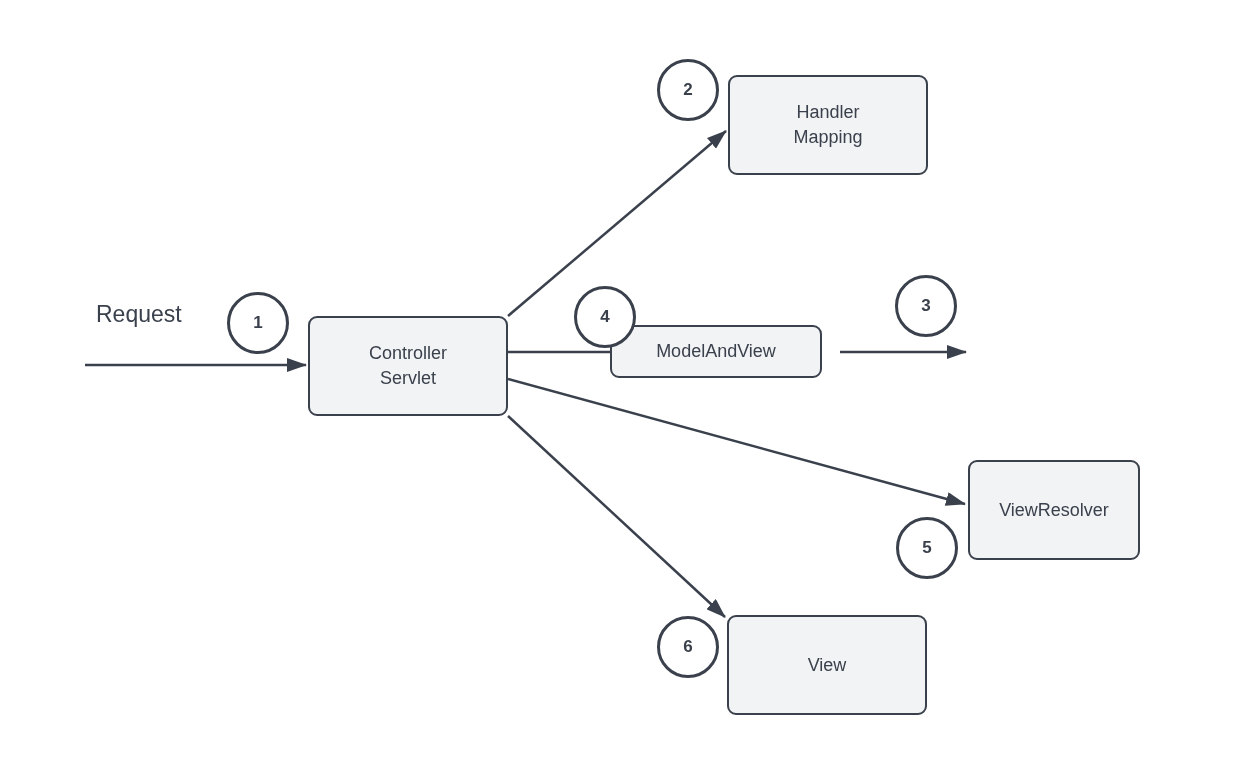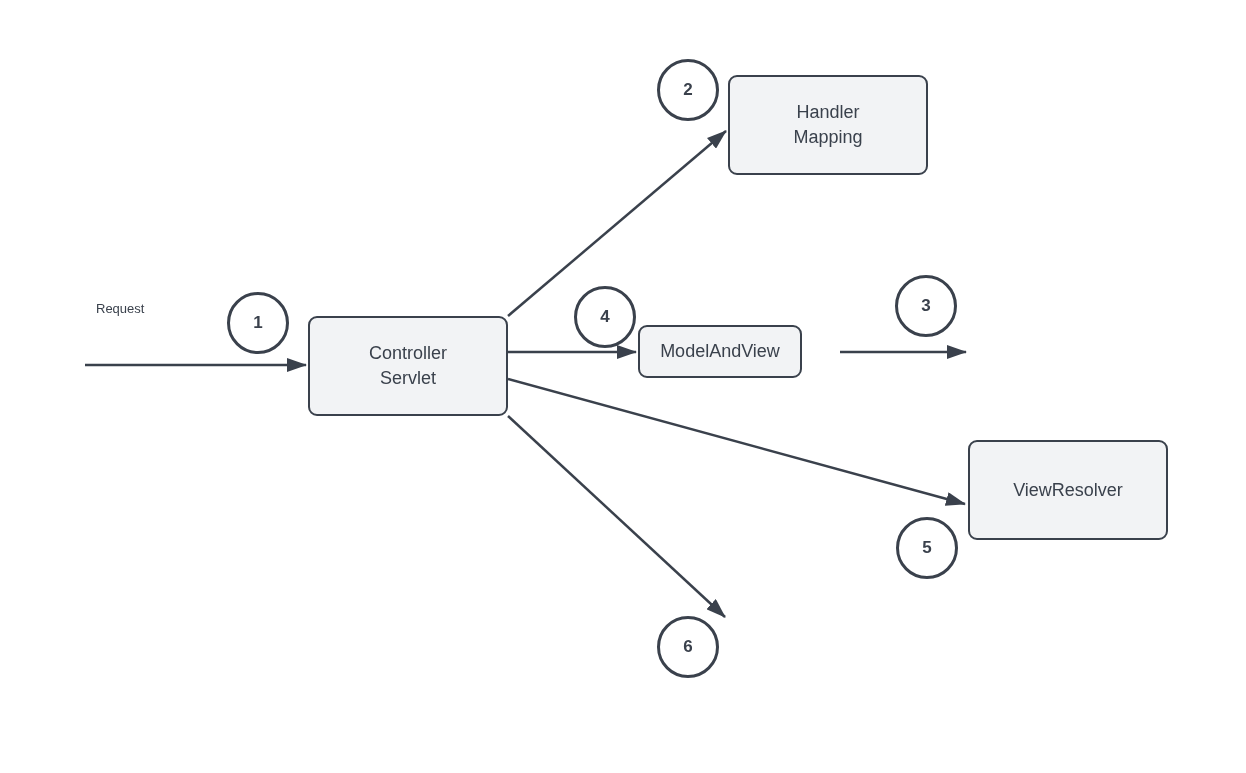--- a/index.html
+++ b/index.html
@@ -62,21 +62,21 @@
     align-items: center;
     justify-content: center;
   }
   .badge span {
     font-size: 17px;
     font-weight: bold;
     color: var(--text);
   }
   .free-label {
     position: absolute;
-    font-size: 13px;
+    font-size: 23px;
     color: var(--text);
     white-space: nowrap;
     text-align: right;
   }
 </style>
 </head>
 <body>
 
 <div class="canvas">
 
@@ -97,29 +97,32 @@
   <div class="free-label" style="left:96px;top:301px">Request</div>
 
   <div class="node wrap" style="left:308px;top:316px;width:200px;height:100px">
     <span class="label">Controller Servlet</span>
   </div>
 
   <div class="node wrap" style="left:728px;top:75px;width:200px;height:100px">
     <span class="label">Handler Mapping</span>
   </div>
 
-  <div class="node" style="left:638px;top:325px;width:164px;height:53px">
+  <div class="node" style="left:610px;top:325px;width:212px;height:53px">
     <span class="label">ModelAndView</span>
   </div>
 
 
-  <div class="node" style="left:968px;top:440px;width:200px;height:100px">
+  <div class="node" style="left:968px;top:460px;width:172px;height:100px">
     <span class="label">ViewResolver</span>
   </div>
 
+  <div class="node" style="left:727px;top:615px;width:200px;height:100px">
+    <span class="label">View</span>
+  </div>
 
   <div class="badge" style="left:227px;top:292px">
     <span>1</span>
   </div>
   <div class="badge" style="left:657px;top:59px">
     <span>2</span>
   </div>
   <div class="badge" style="left:895px;top:275px">
     <span>3</span>
   </div>

